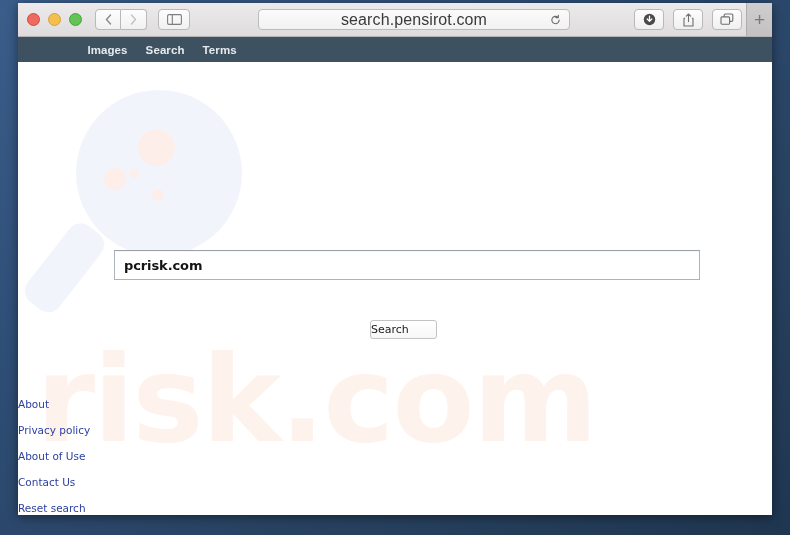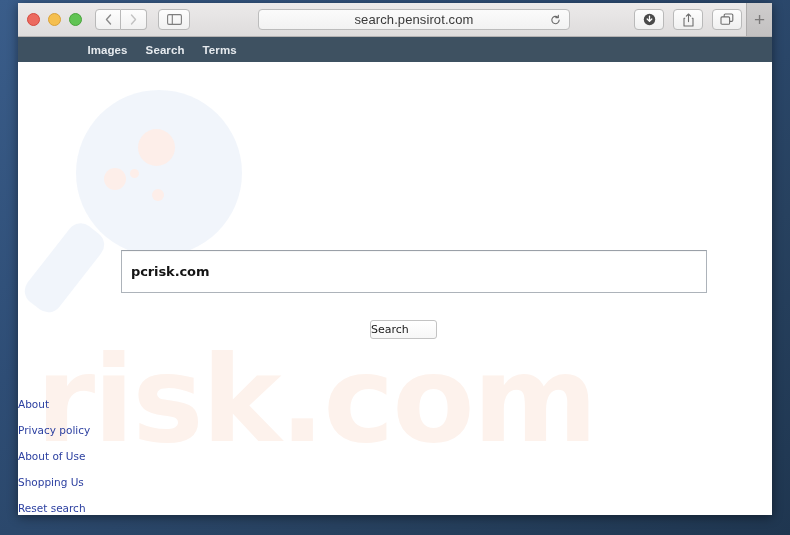--- a/index.html
+++ b/index.html
@@ -88,21 +88,21 @@
     height: 21px;
     background: linear-gradient(to bottom,#fbfbfb,#f2f2f2);
     border: 1px solid #bcbcbc;
     border-radius: 4px;
     box-sizing: border-box;
     display: flex;
     align-items: center;
     justify-content: center;
   }
   .addr-text {
-    font-size: 13px;
+    font-size: 16px;
     color: #3a3a3a;
     letter-spacing: 0.1px;
     text-align: center;
   }
   .reload {
     position: absolute;
     right: 8px;
     top: 50%;
     transform: translateY(-50%);
     width: 11px;
@@ -237,24 +237,24 @@
     background: #fdeee9;
   }
   .b1 { left: 120px; top: 67px;  width: 37px; height: 37px; }
   .b2 { left: 86px;  top: 106px; width: 22px; height: 22px; }
   .b3 { left: 112px; top: 107px; width: 9px;  height: 9px; }
   .b4 { left: 134px; top: 127px; width: 12px; height: 12px; }
 
   
   .searchbox {
     position: absolute;
-    left: 103px;
+    left: 96px;
     top: 188px;
     width: 586px;
-    height: 43px;
+    height: 30px;
     background: #ffffff;
     border: 1px solid #adb3ba;
     border-top-color: #9aa0a8;
     box-sizing: border-box;
     display: flex;
     align-items: center;
     padding-left: 9px;
     box-shadow: inset 0 1px 0 rgba(0,0,0,0.03);
   }
   .searchbox .value {
@@ -397,19 +397,19 @@
       </div>
 
       <div class="searchbtn">
         <span>Search</span>
       </div>
 
       <div class="footerlinks">
         <a class="flink" href="#">About</a>
         <a class="flink" href="#">Privacy policy</a>
         <a class="flink" href="#">About of Use</a>
-        <a class="flink" href="#">Shopping Us</a>
+        <a class="flink" href="#">Contact Us</a>
         <a class="flink" href="#">Reset search</a>
       </div>
 
     </div>
   </div>
 </div>
 
 </body></html>

